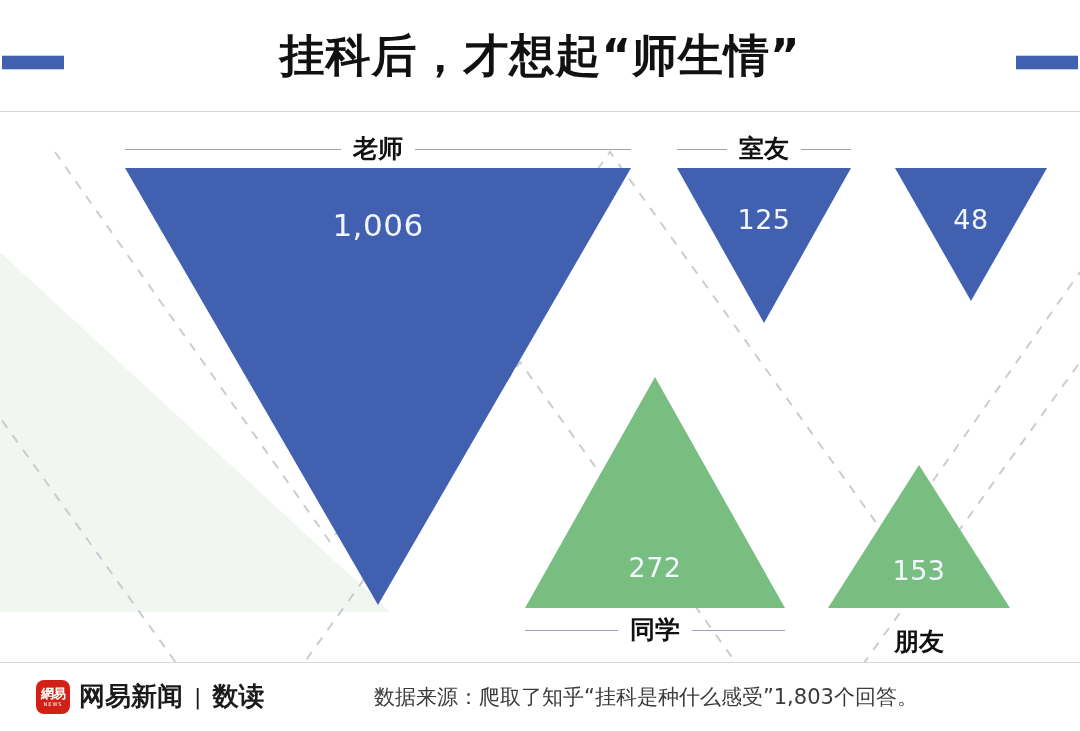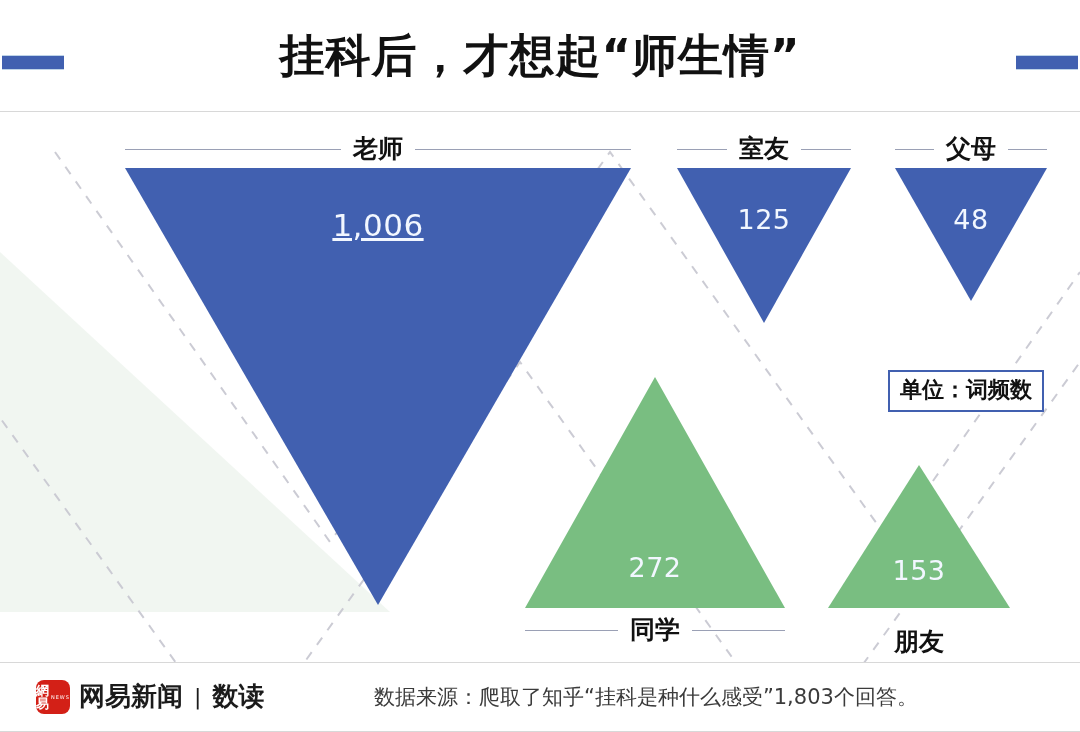--- a/index.html
+++ b/index.html
@@ -158,21 +158,21 @@
     display: flex;
     align-items: center;
     gap: 9px;
   }
   .brand-logo {
     width: 34px; height: 34px;
     border-radius: 8px;
     background: #d32017;
     color: #ffffff;
     display: flex;
-    flex-direction: row;
+    flex-direction: column;
     align-items: center;
     justify-content: center;
     line-height: 1;
   }
   .brand-logo .cn {
     font-size: 13px;
     font-weight: bold;
     letter-spacing: -1px;
   }
   .brand-logo .en {
@@ -227,39 +227,34 @@
     <div class="cat" style="left:125px; top:22px; width:506px;">
       <span class="rule"></span>
       <span class="cat-text">老师</span>
       <span class="rule"></span>
     </div>
     <div class="tri" style="left:125px; top:56px;">
       <svg width="506" height="437" viewBox="0 0 506 437">
         <polygon points="0,0 506,0 253,437" fill="#4160b0"></polygon>
       </svg>
     </div>
-    <div class="val big" style="left:125px; top:95px; width:506px;text-decoration:underline;">1,006</div>
+    <div class="val big" style="left:125px; top:95px; width:506px;">1,006</div>
 
     <div class="cat" style="left:677px; top:22px; width:174px;">
       <span class="rule"></span>
       <span class="cat-text">室友</span>
       <span class="rule"></span>
     </div>
     <div class="tri" style="left:677px; top:56px;">
       <svg width="174" height="155" viewBox="0 0 174 155">
         <polygon points="0,0 174,0 87,155" fill="#4160b0"></polygon>
       </svg>
     </div>
     <div class="val" style="left:677px; top:92px; width:174px;">125</div>
 
-    <div class="cat" style="left:895px; top:22px; width:152px;">
-      <span class="rule"></span>
-      <span class="cat-text">父母</span>
-      <span class="rule"></span>
-    </div>
     <div class="tri" style="left:895px; top:56px;">
       <svg width="152" height="133" viewBox="0 0 152 133">
         <polygon points="0,0 152,0 76,133" fill="#4160b0"></polygon>
       </svg>
     </div>
     <div class="val" style="left:895px; top:92px; width:152px;">48</div>
 
     <div class="tri" style="left:525px; top:265px;">
       <svg width="260" height="231" viewBox="0 0 260 231">
         <polygon points="130,0 260,231 0,231" fill="#79be81"></polygon>
@@ -277,21 +272,20 @@
         <polygon points="91,0 182,143 0,143" fill="#79be81"></polygon>
       </svg>
     </div>
     <div class="val" style="left:828px; top:443px; width:182px;">153</div>
     <div class="cat" style="left:828px; top:503px; width:182px;flex-direction:column;">
       <span class="rule"></span>
       <span class="cat-text">朋友</span>
       <span class="rule"></span>
     </div>
 
-    <div class="unit-badge" style="left:888px; top:258px;">单位：词频数</div>
 
   </div>
 
   <div class="footer">
     <div class="footer-rule-top"></div>
 
     <div class="brand">
       <div class="brand-logo">
         <span class="cn">網易</span>
         <span class="en">NEWS</span>

